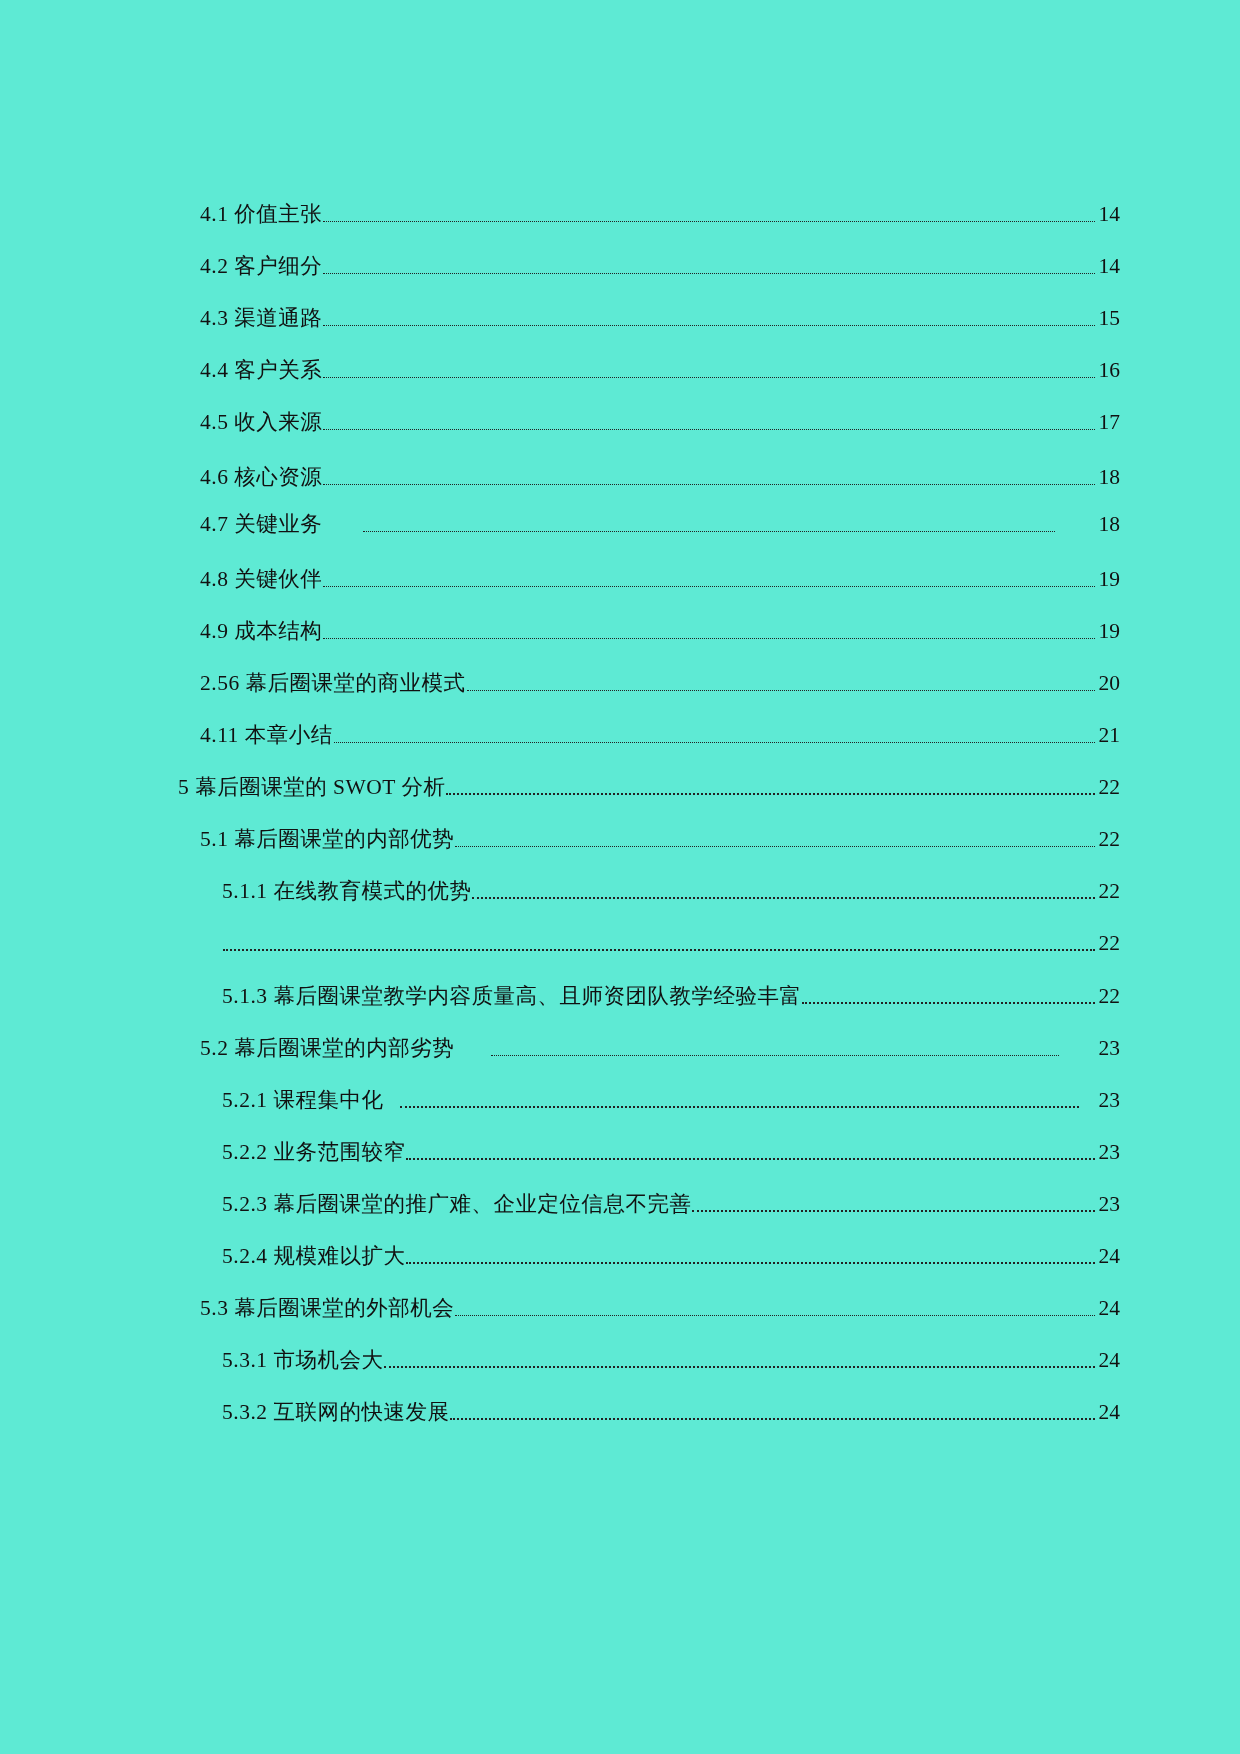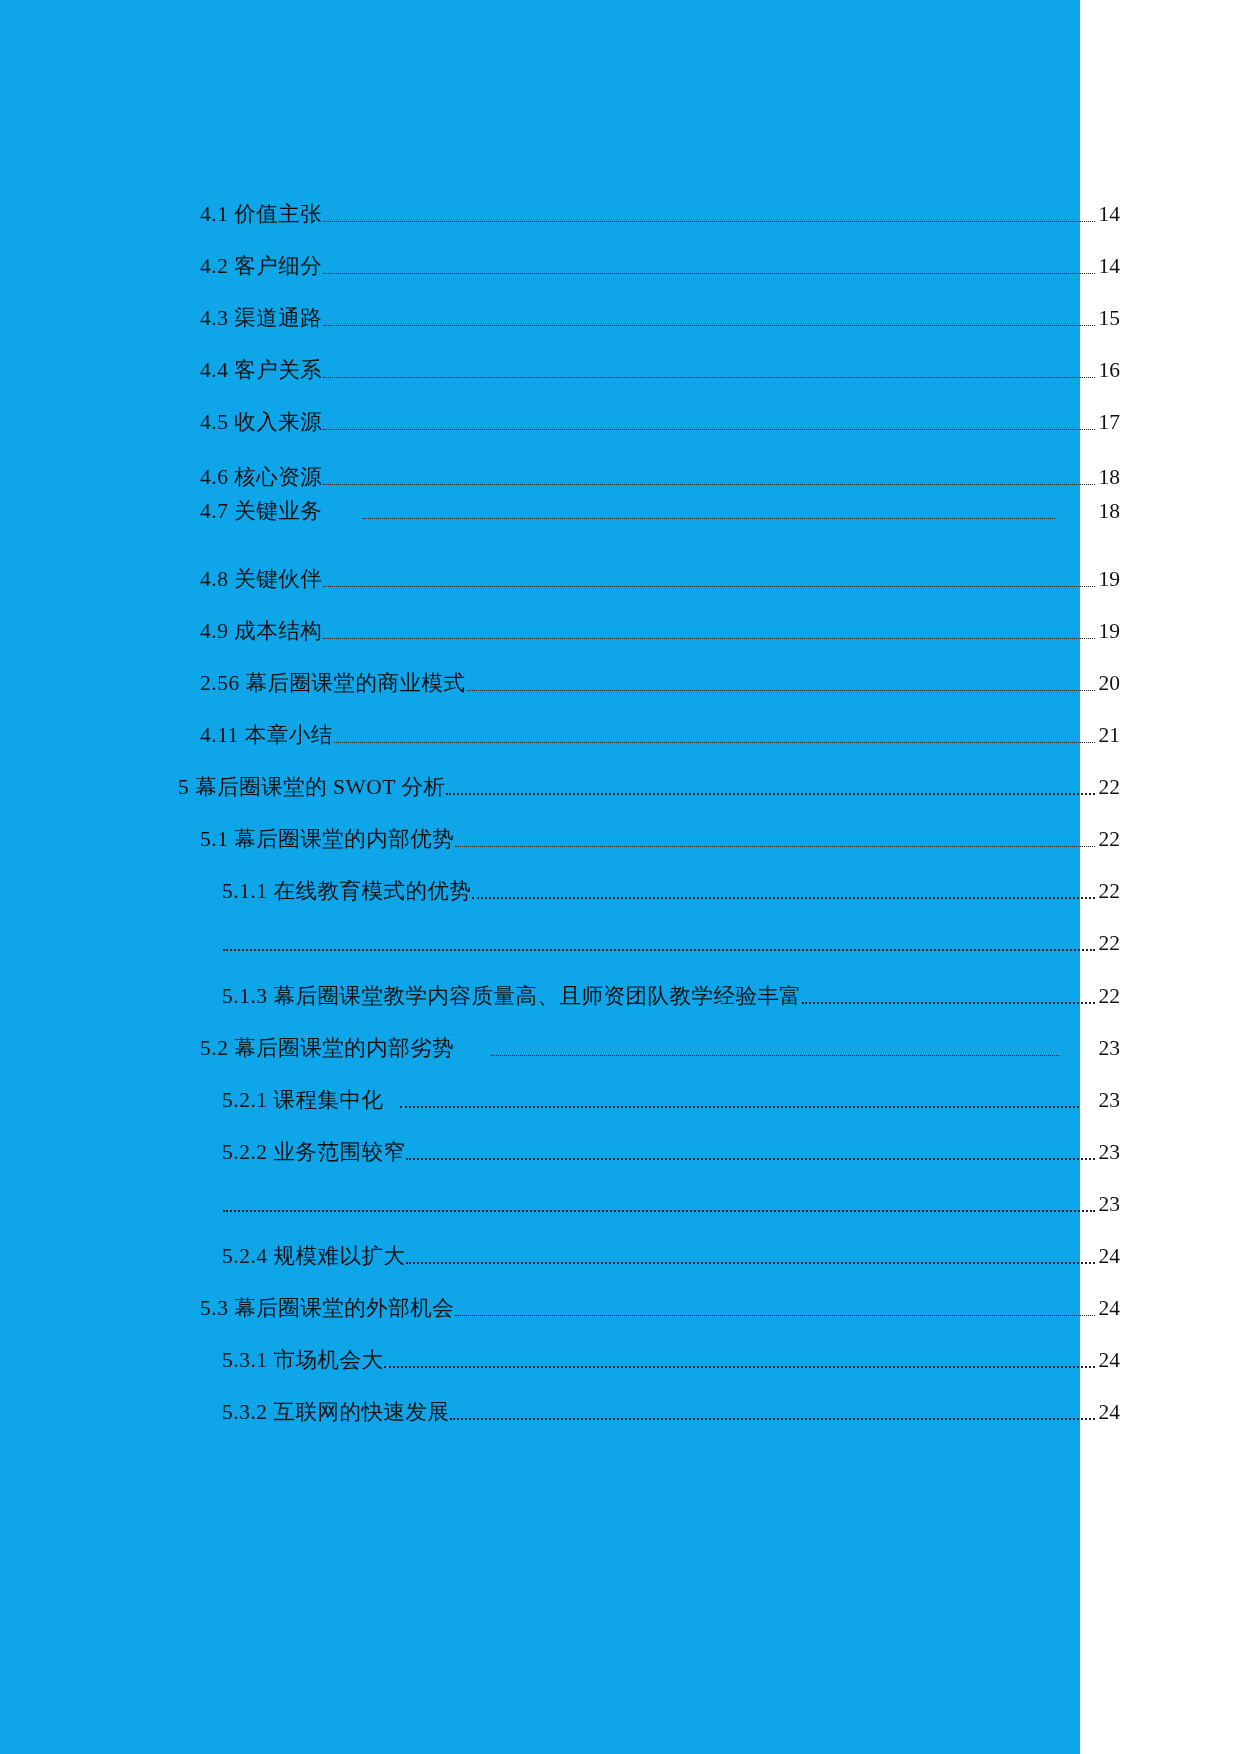--- a/index.html
+++ b/index.html
@@ -12,23 +12,23 @@
       height: 1754px;
       position: relative;
       overflow: hidden;
       font-family: "Liberation Serif", "DejaVu Serif", serif;
       color: #111111;
     }
     .page {
       position: absolute;
       left: 0;
       top: 0;
-      width: 1080px;
+      width: 1240px;
       height: 1754px;
-      background: #0ea5e9;
+      background: #5eead4;
     }
     .toc {
       position: absolute;
       left: 0;
       top: 188px;
       width: 1240px;
     }
     .toc-row {
       position: absolute;
       right: 120px;
@@ -94,21 +94,21 @@
       <div class="toc-row level-2" style="top: 208.4px;">
         <span class="toc-title">4.5 收入来源</span>
         <span class="toc-leader"></span>
         <span class="toc-page">17</span>
       </div>
       <div class="toc-row level-2" style="top: 263px;">
         <span class="toc-title">4.6 核心资源</span>
         <span class="toc-leader"></span>
         <span class="toc-page">18</span>
       </div>
-      <div class="toc-row level-2" style="top: 297px; gap: 40px;">
+      <div class="toc-row level-2" style="top: 310px; gap: 40px;">
         <span class="toc-title">4.7 关键业务</span>
         <span class="toc-leader"></span>
         <span class="toc-page">18</span>
       </div>
       <div class="toc-row level-2" style="top: 364.7px;">
         <span class="toc-title">4.8 关键伙伴</span>
         <span class="toc-leader"></span>
         <span class="toc-page">19</span>
       </div>
       <div class="toc-row level-2" style="top: 416.8px;">
@@ -159,20 +159,21 @@
         <span class="toc-title">5.2.1 课程集中化</span>
         <span class="toc-leader"></span>
         <span class="toc-page">23</span>
       </div>
       <div class="toc-row level-3" style="top: 937.8px;">
         <span class="toc-title">5.2.2 业务范围较窄</span>
         <span class="toc-leader"></span>
         <span class="toc-page">23</span>
       </div>
       <div class="toc-row level-3" style="top: 989.9px;">
+        <span class="toc-title">5.2.3 幕后圈课堂的推广难、企业定位信息不完善</span>
         <span class="toc-leader"></span>
         <span class="toc-page">23</span>
       </div>
       <div class="toc-row level-3" style="top: 1042px;">
         <span class="toc-title">5.2.4 规模难以扩大</span>
         <span class="toc-leader"></span>
         <span class="toc-page">24</span>
       </div>
       <div class="toc-row level-2" style="top: 1094.1px;">
         <span class="toc-title">5.3 幕后圈课堂的外部机会</span>

